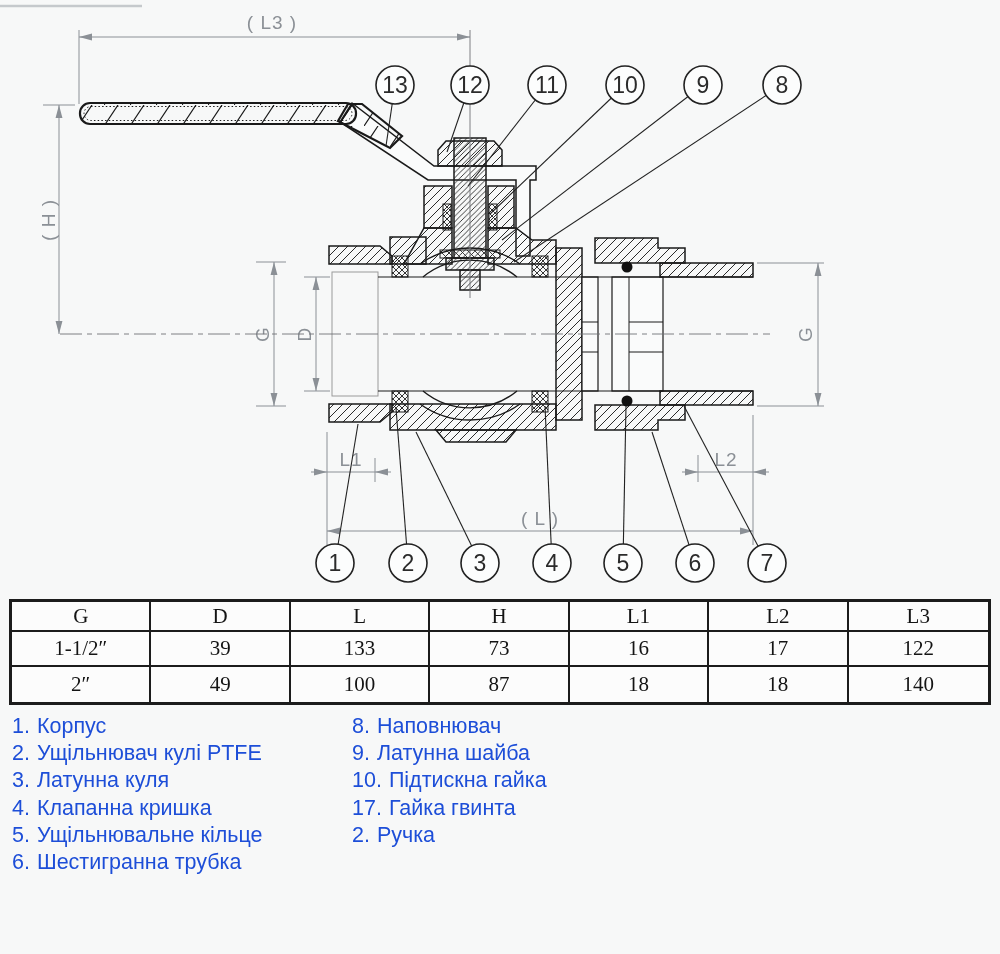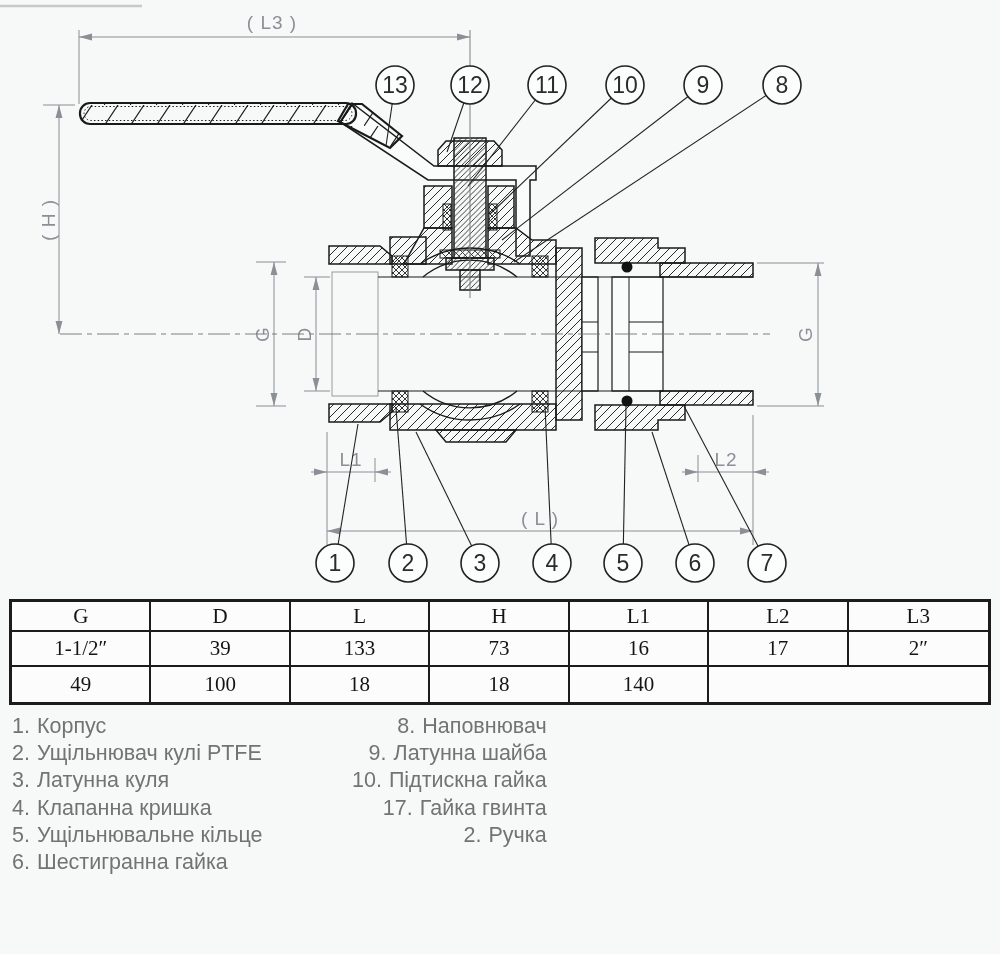--- a/index.html
+++ b/index.html
@@ -28,26 +28,26 @@
     display:flex;align-items:center;justify-content:center;
     font-family:"Liberation Serif",serif;
     font-size:21px;color:#141414;
   }
   .dim-table .cell:nth-child(7n){border-right:none;}
   .dim-table .cell:nth-child(n+15){border-bottom:none;}
   
   .parts{
     position:absolute;top:713px;
     list-style:none;margin:0;padding:0;
-    font-size:21.5px;color:#737373;
+    font-size:21.5px;color:#1d4ed8;
   }
   .parts li{line-height:27.2px;white-space:nowrap;}
   .parts .num{display:inline-block;margin-right:7px;}
   .parts-left{left:12px;}
-  .parts-right{left:352px;text-align:right;}
+  .parts-right{left:352px;}
 </style>
 </head>
 <body>
 
 <div class="page">
 
   
   <svg width="1000" height="597" viewBox="0 0 1000 597">
     <defs>
       <pattern id="h1" width="9" height="9" patternUnits="userSpaceOnUse">
@@ -267,37 +267,39 @@
     <div class="cell">L1</div>
     <div class="cell">L2</div>
     <div class="cell">L3</div>
 
     <div class="cell">1-1/2″</div>
     <div class="cell">39</div>
     <div class="cell">133</div>
     <div class="cell">73</div>
     <div class="cell">16</div>
     <div class="cell">17</div>
+    <div class="cell">122</div>
 
     <div class="cell">2″</div>
     <div class="cell">49</div>
     <div class="cell">100</div>
+    <div class="cell">87</div>
     <div class="cell">18</div>
     <div class="cell">18</div>
     <div class="cell">140</div>
   </div>
 
   
   <ul class="parts parts-left">
     <li><span class="num">1.</span><span>Корпус</span></li>
     <li><span class="num">2.</span><span>Ущільнювач кулі PTFE</span></li>
     <li><span class="num">3.</span><span>Латунна куля</span></li>
     <li><span class="num">4.</span><span>Клапанна кришка</span></li>
     <li><span class="num">5.</span><span>Ущільнювальне кільце</span></li>
-    <li><span class="num">6.</span><span>Шестигранна гайка</span></li>
+    <li><span class="num">6.</span><span>Шестигранна трубка</span></li>
   </ul>
   <ul class="parts parts-right">
     <li><span class="num">8.</span><span>Наповнювач</span></li>
     <li><span class="num">9.</span><span>Латунна шайба</span></li>
     <li><span class="num">10.</span><span>Підтискна гайка</span></li>
     <li><span class="num">17.</span><span>Гайка гвинта</span></li>
     <li><span class="num">2.</span><span>Ручка</span></li>
   </ul>
 
 </div>

